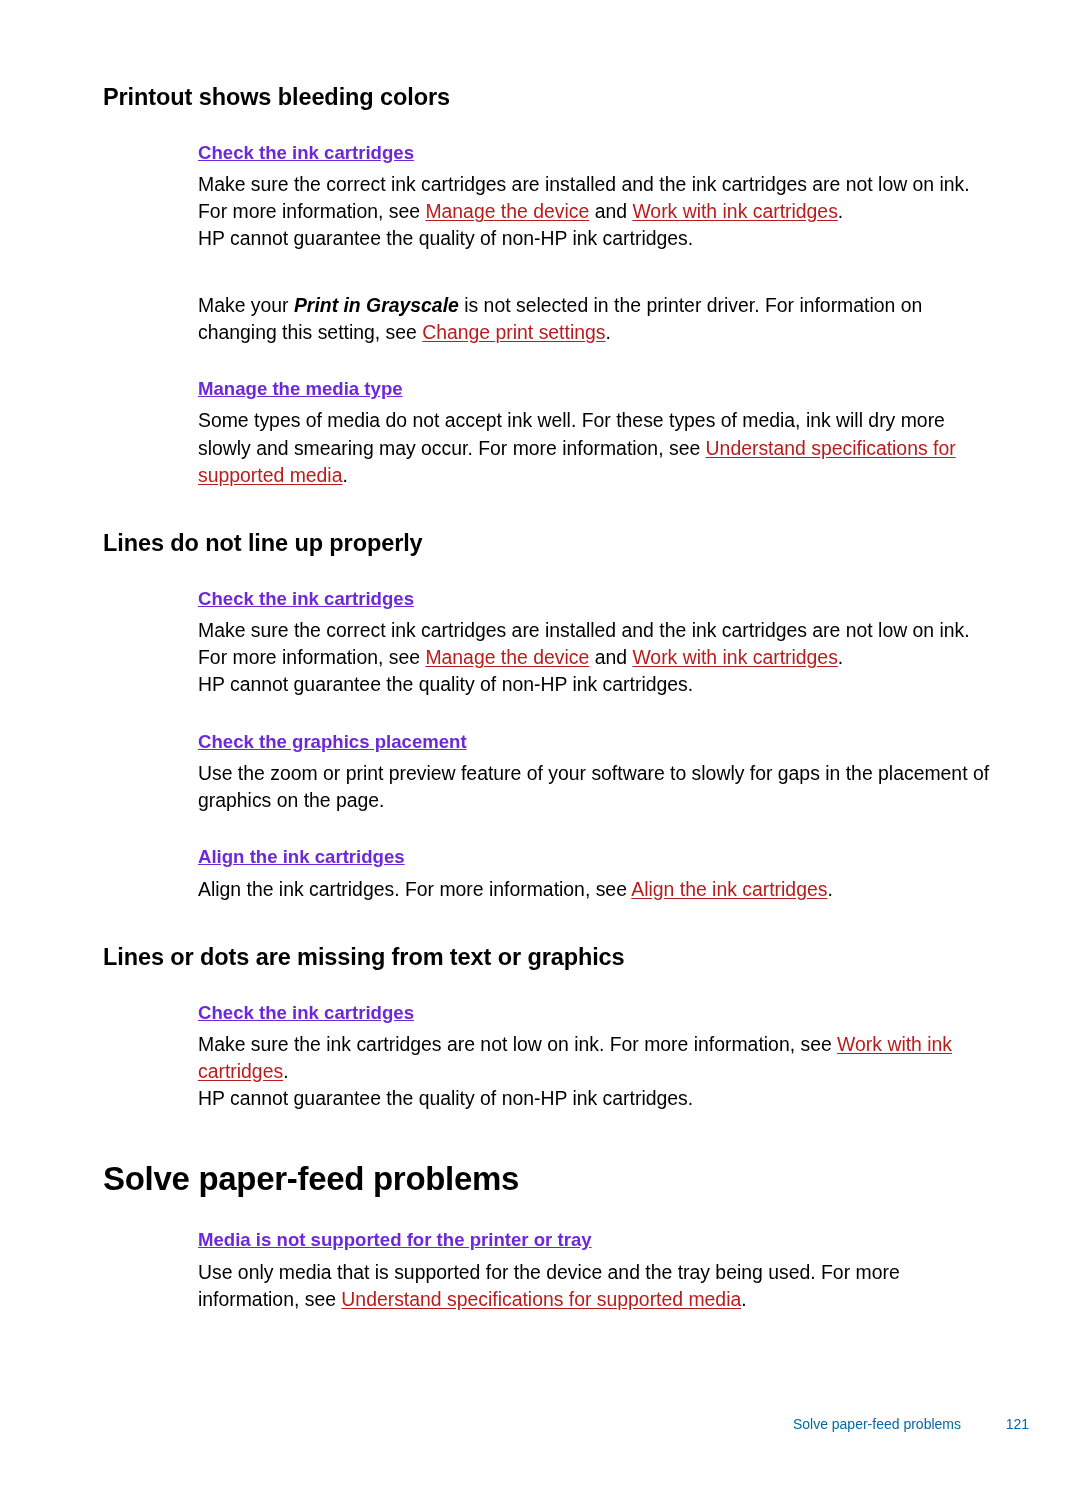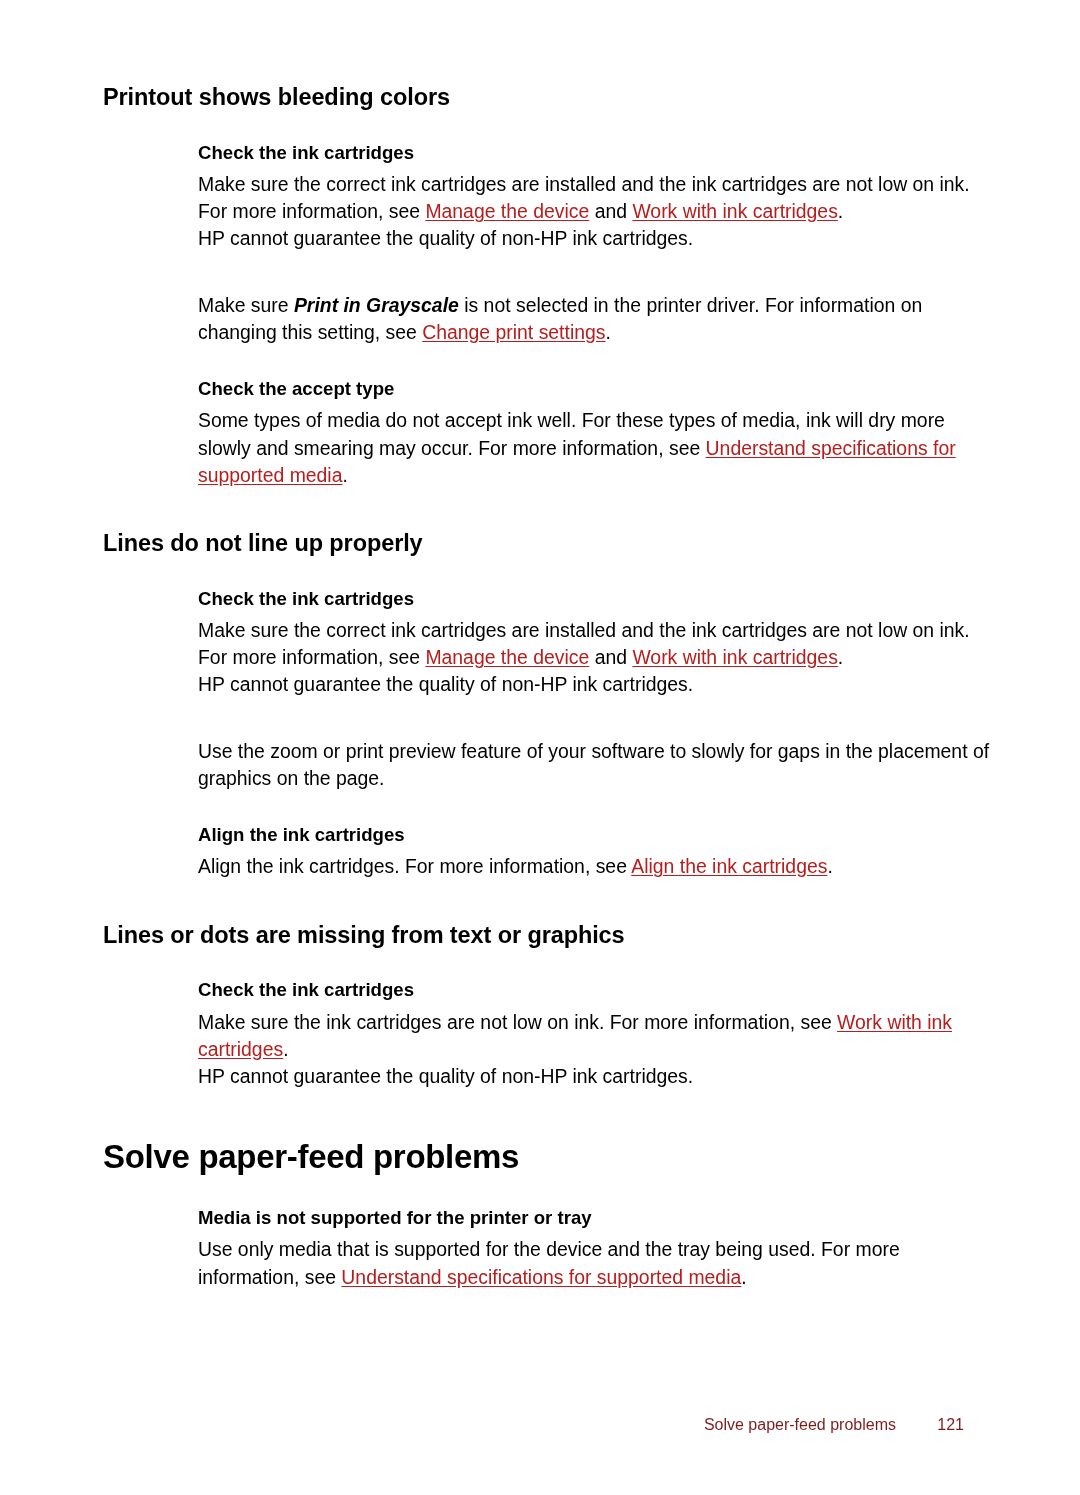--- a/index.html
+++ b/index.html
@@ -48,21 +48,22 @@
   
   .indent {
     margin-left: 95px;
   }
 
   .sub-title {
     font-size: 18.6px;
     font-weight: bold;
     line-height: 1.2;
     margin: 0;
-    color: #000000;
+    color: #6d28d9;
+    text-decoration: underline;
   }
 
   .body-text {
     font-size: 19.4px;
     line-height: 27.2px;
     margin: 0;
     color: #000000;
     max-width: 795px;
   }
 
@@ -83,23 +84,23 @@
   .gap-section        { height: 41px; }
   .gap-section-major  { height: 48px; }
 
   
   .footer {
     position: absolute;
     left: 0;
     right: 0;
     top: 1416px;
     text-align: right;
-    padding-right: 116px;
-    font-size: 16px;
-    color: #7f1d1d;
+    padding-right: 51px;
+    font-size: 14px;
+    color: #0369a1;
     white-space: nowrap;
   }
   .footer .ftr-label { margin-right: 34px; }
   .footer .ftr-page  { display: inline-block; min-width: 34px; text-align: right; }
 </style>
 </head>
 <body>
 
 <div class="page">
 
@@ -107,35 +108,36 @@
 
   <div class="sec-title">Printout shows bleeding colors</div>
       <div class="indent">
         <div class="gap-title-to-sub"></div>
         <div class="sub-title">Check the ink cartridges</div>
         <div class="gap-sub-to-body"></div>
         <p class="body-text"><span>Make sure the correct ink cartridges are installed and the ink cartridges are not low on ink. For more information, see </span><a class="doclink" href="#">Manage the device</a><span> and </span><a class="doclink" href="#">Work with ink cartridges</a><span>.</span></p>
         <p class="body-text"><span>HP cannot guarantee the quality of non-HP ink cartridges.</span></p>
         <div class="gap-block"></div>
         <div class="gap-sub-to-body"></div>
-        <p class="body-text"><span>Make sure </span><b>Print in Grayscale</b><span> is not selected in the printer driver. For information on changing this setting, see </span><a class="doclink" href="#">Change print settings</a><span>.</span></p>
+        <p class="body-text"><span>Make your </span><b>Print in Grayscale</b><span> is not selected in the printer driver. For information on changing this setting, see </span><a class="doclink" href="#">Change print settings</a><span>.</span></p>
         <div class="gap-block"></div>
-        <div class="sub-title">Check the accept type</div>
+        <div class="sub-title">Manage the media type</div>
         <div class="gap-sub-to-body"></div>
         <p class="body-text"><span>Some types of media do not accept ink well. For these types of media, ink will dry more slowly and smearing may occur. For more information, see </span><a class="doclink" href="#">Understand specifications for supported media</a><span>.</span></p>
       </div>
       <div class="gap-section"></div>
       <div class="sec-title">Lines do not line up properly</div>
       <div class="indent">
         <div class="gap-title-to-sub"></div>
         <div class="sub-title">Check the ink cartridges</div>
         <div class="gap-sub-to-body"></div>
         <p class="body-text"><span>Make sure the correct ink cartridges are installed and the ink cartridges are not low on ink. For more information, see </span><a class="doclink" href="#">Manage the device</a><span> and </span><a class="doclink" href="#">Work with ink cartridges</a><span>.</span></p>
         <p class="body-text"><span>HP cannot guarantee the quality of non-HP ink cartridges.</span></p>
         <div class="gap-block"></div>
+        <div class="sub-title">Check the graphics placement</div>
         <div class="gap-sub-to-body"></div>
         <p class="body-text"><span>Use the zoom or print preview feature of your software to slowly for gaps in the placement of graphics on the page.</span></p>
         <div class="gap-block"></div>
         <div class="sub-title">Align the ink cartridges</div>
         <div class="gap-sub-to-body"></div>
         <p class="body-text"><span>Align the ink cartridges. For more information, see </span><a class="doclink" href="#">Align the ink cartridges</a><span>.</span></p>
       </div>
       <div class="gap-section"></div>
       <div class="sec-title">Lines or dots are missing from text or graphics</div>
       <div class="indent">

